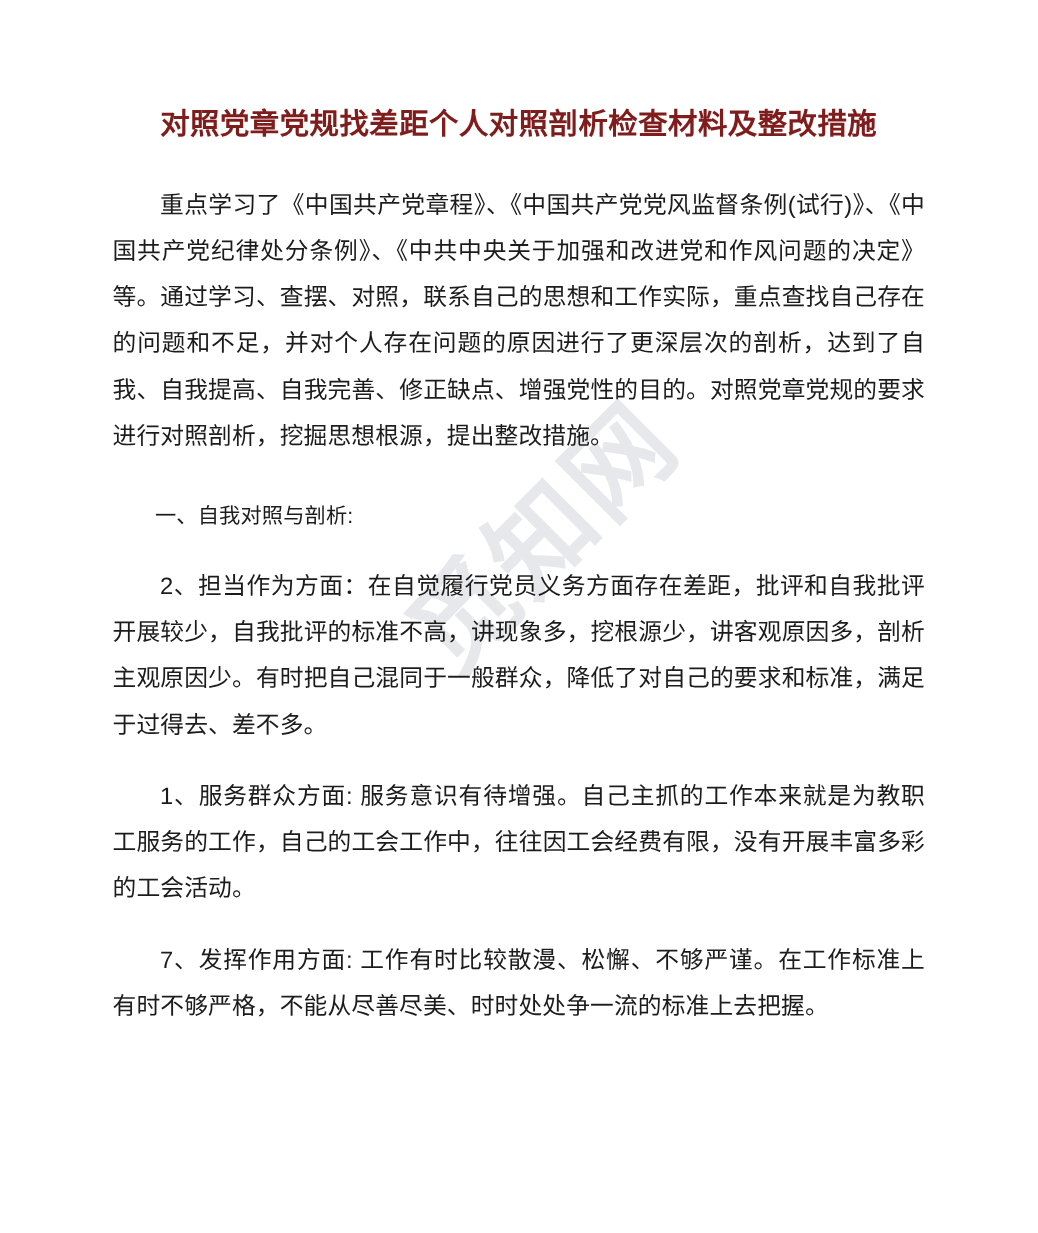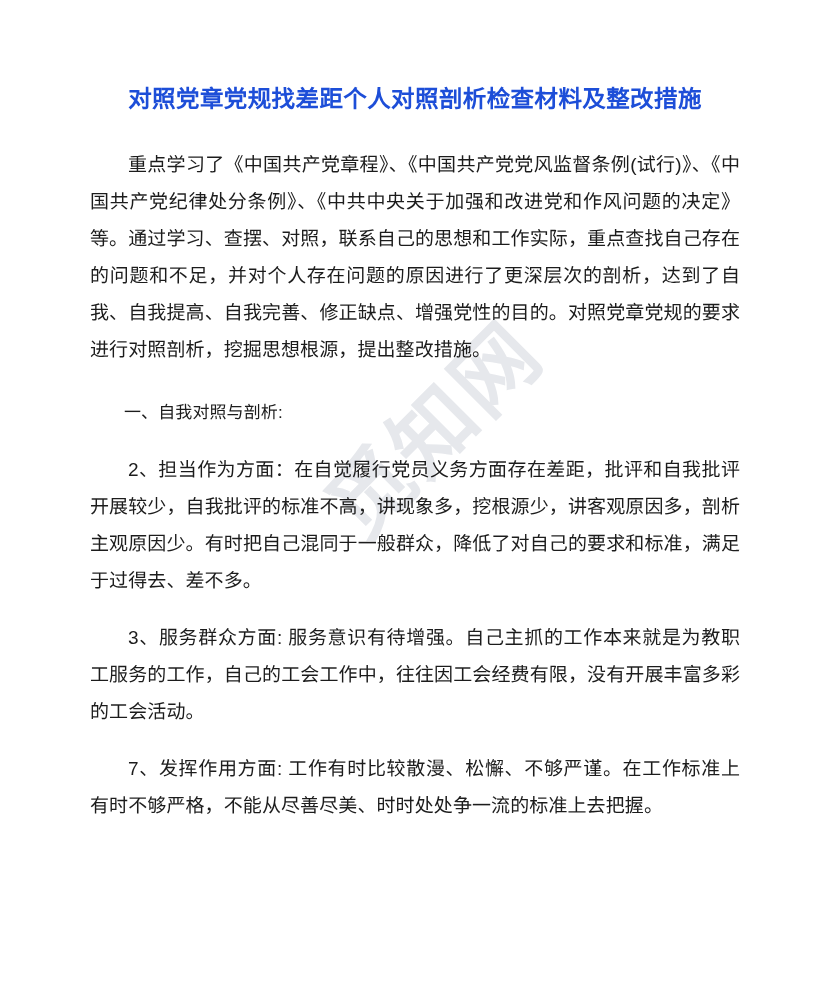--- a/index.html
+++ b/index.html
@@ -64,21 +64,21 @@
     box-sizing: border-box;
   }
 
   .doc-title {
     margin: 0;
     padding-top: 83px;
     font-size: 23.5px;
     font-weight: 700;
     text-align: center;
     letter-spacing: 0.4px;
-    color: #1d4ed8;
+    color: #7f1d1d;
     line-height: 1.4;
   }
 
   .body-block {
     margin-top: 30px;
   }
 
   p.para {
     margin: 0 0 0 0;
     padding: 0;
@@ -127,20 +127,20 @@
 
       <div class="spacer-lg"></div>
 
       <p class="section-heading">一、自我对照与剖析:</p>
 
       <div class="spacer-sm"></div>
 
 
       <p class="para">2、担当作为方面：在自觉履行党员义务方面存在差距，批评和自我批评开展较少，自我批评的标准不高，讲现象多，挖根源少，讲客观原因多，剖析主观原因少。有时把自己混同于一般群众，降低了对自己的要求和标准，满足于过得去、差不多。</p>
 
-      <p class="para">3、服务群众方面: 服务意识有待增强。自己主抓的工作本来就是为教职工服务的工作，自己的工会工作中，往往因工会经费有限，没有开展丰富多彩的工会活动。</p>
+      <p class="para">1、服务群众方面: 服务意识有待增强。自己主抓的工作本来就是为教职工服务的工作，自己的工会工作中，往往因工会经费有限，没有开展丰富多彩的工会活动。</p>
 
       <p class="para">7、发挥作用方面: 工作有时比较散漫、松懈、不够严谨。在工作标准上有时不够严格，不能从尽善尽美、时时处处争一流的标准上去把握。</p>
 
 
     </div>
   </div>
 </div>
 
 </body></html>

